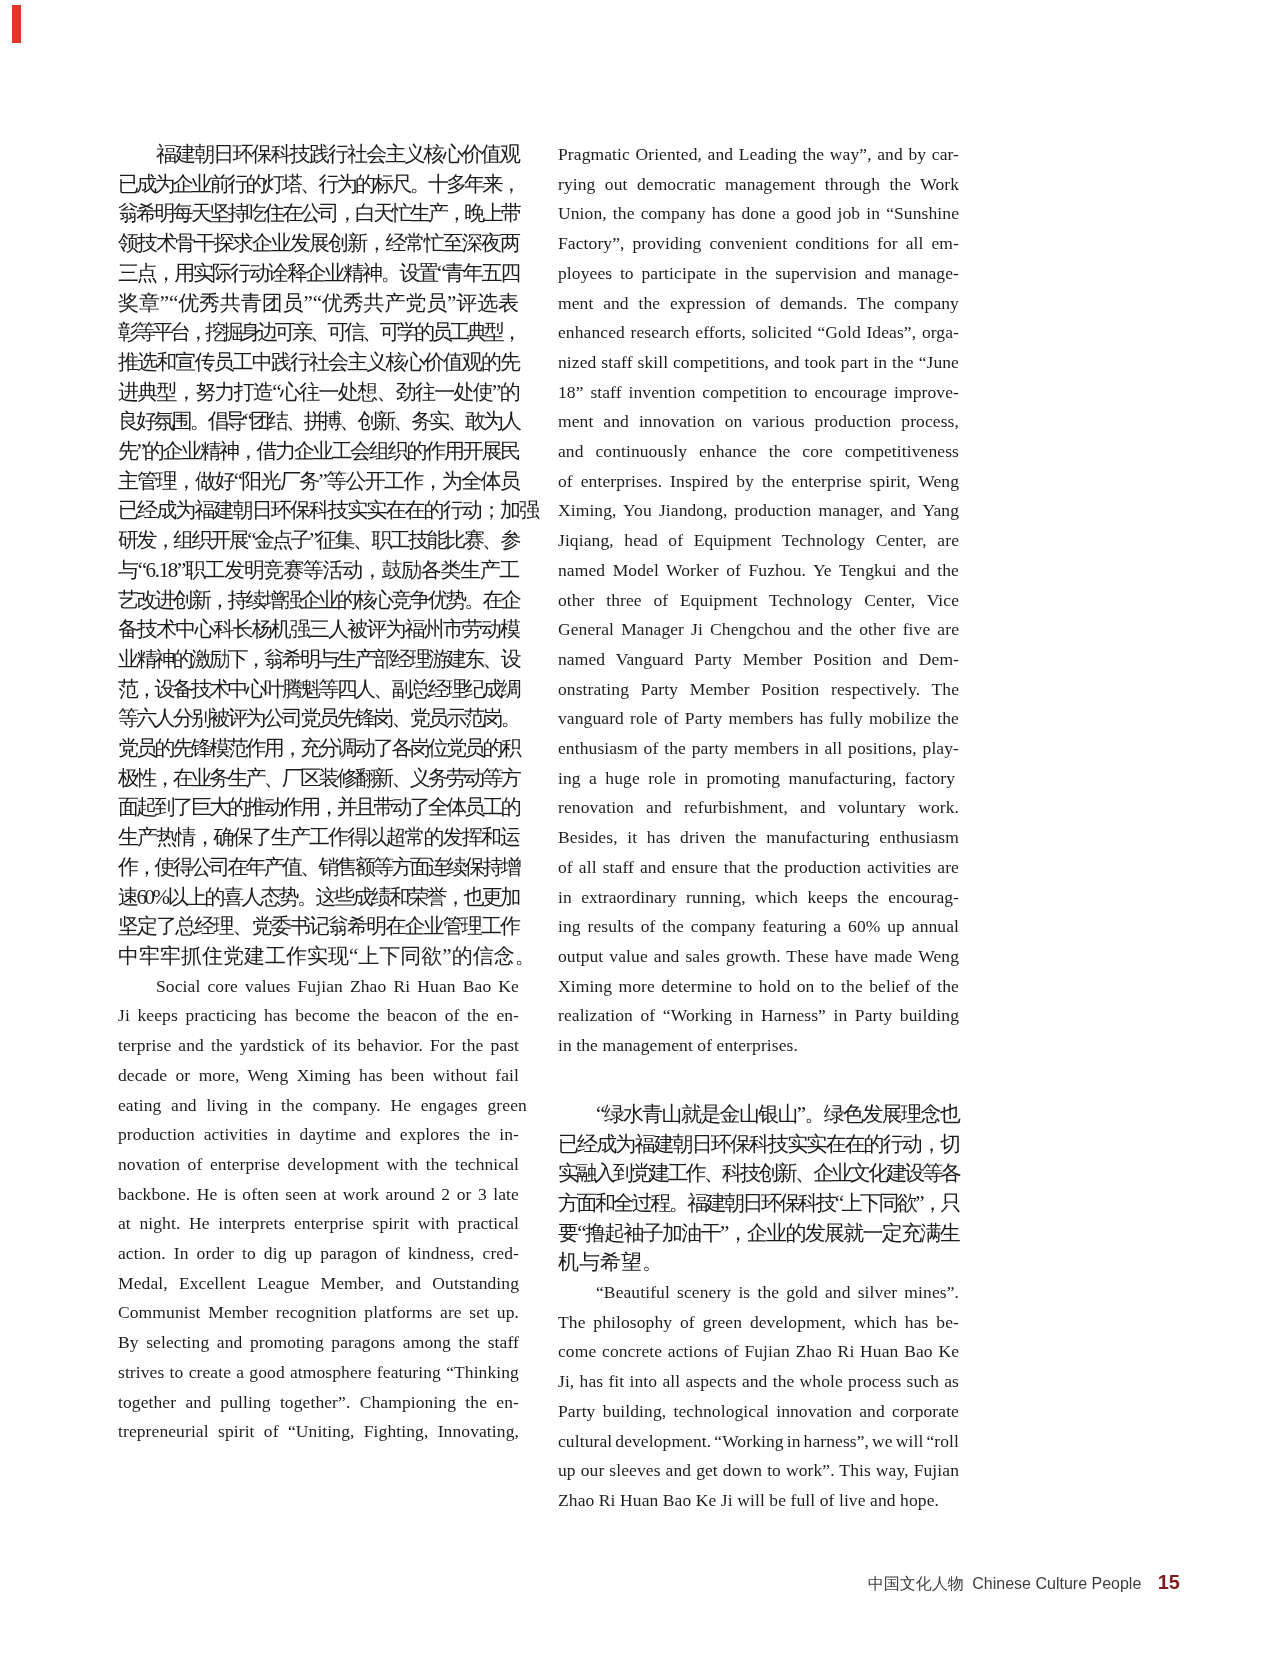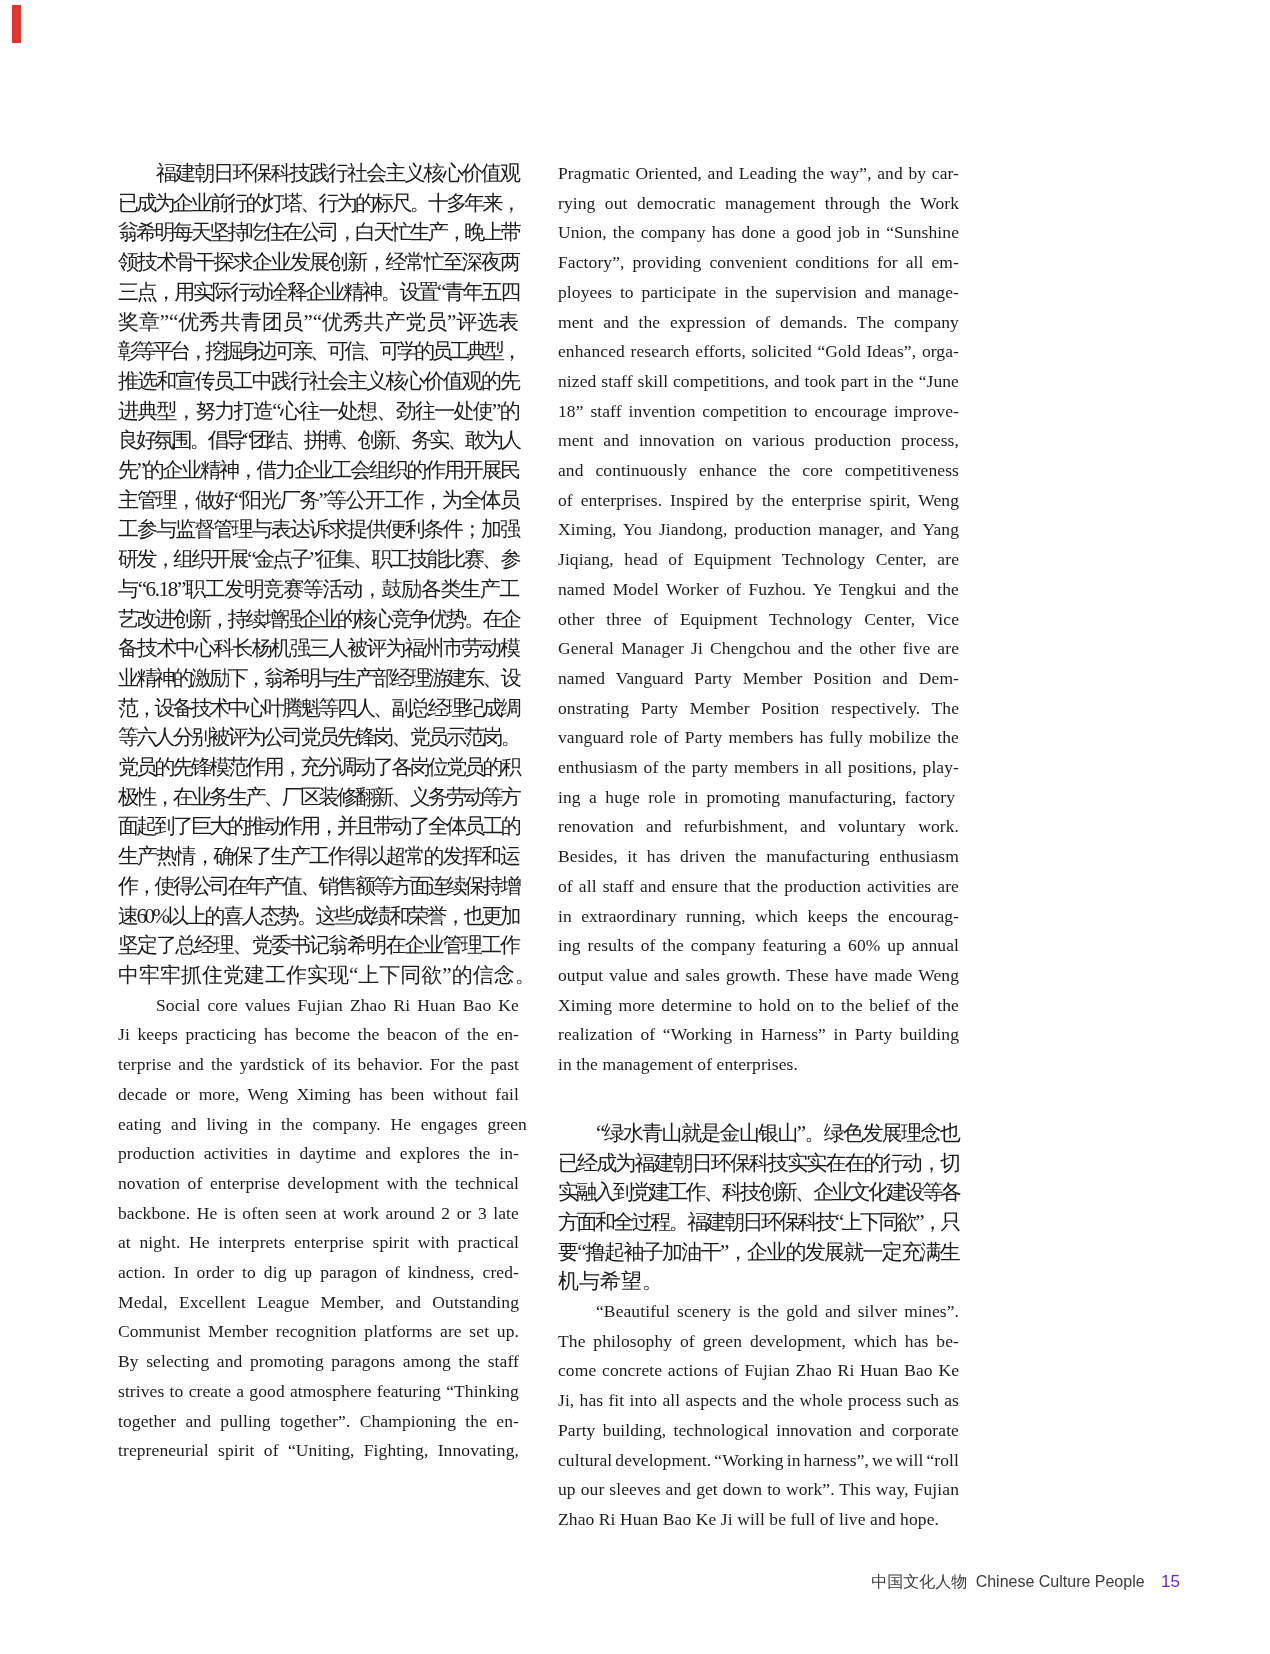--- a/index.html
+++ b/index.html
@@ -19,21 +19,21 @@
   .corner-mark {
     position: absolute;
     left: 12px;
     top: 5px;
     width: 9px;
     height: 38px;
     background: #e5352b;
   }
   .col {
     position: absolute;
-    top: 159px;
+    top: 140px;
     width: 401px;
   }
   .col-left  { left: 118px; }
   .col-right { left: 558px; }
   .para { margin: 0; padding: 0; }
   .para.gap { margin-top: 39px; }
   .line {
     display: block;
     white-space: nowrap;
     line-height: 29.7px;
@@ -49,24 +49,24 @@
     top: 1572px;
     width: 622px;
     text-align: right;
     font-family: "Liberation Sans", "DejaVu Sans", sans-serif;
     font-size: 16px;
     color: #3c3c3c;
     line-height: 20px;
   }
   .footer .sep { display: inline-block; width: 4px; }
   .footer .pagenum {
-    font-weight: normal;
-    color: #6d28d9;
+    font-weight: bold;
+    color: #7f1d1d;
     margin-left: 12px;
-    font-size: 17px;
+    font-size: 20px;
   }
 </style>
 </head>
 <body>
 
 <div class="page">
   <div class="corner-mark"></div>
 
   <div class="col col-left">
       <div class="para lang-zh">
@@ -75,21 +75,21 @@
         <div class="line"><span style="letter-spacing: -2.77px;">翁希明每天坚持吃住在公司，白天忙生产，晚上带</span></div>
         <div class="line"><span style="letter-spacing: -1.9px;">领技术骨干探求企业发展创新，经常忙至深夜两</span></div>
         <div class="line"><span style="letter-spacing: -2.24px;">三点，用实际行动诠释企业精神。设置“青年五四</span></div>
         <div class="line"><span style="letter-spacing: -0.12px;">奖章”“优秀共青团员”“优秀共产党员”评选表</span></div>
         <div class="line"><span style="letter-spacing: -3.57px;">彰等平台，挖掘身边可亲、可信、可学的员工典型，</span></div>
         <div class="line"><span style="letter-spacing: -1.9px;">推选和宣传员工中践行社会主义核心价值观的先</span></div>
         <div class="line"><span style="letter-spacing: -1.71px;">进典型，努力打造“心往一处想、劲往一处使”的</span></div>
         <div class="line"><span style="letter-spacing: -3.06px;">良好氛围。倡导“团结、拼搏、创新、务实、敢为人</span></div>
         <div class="line"><span style="letter-spacing: -2.24px;">先”的企业精神，借力企业工会组织的作用开展民</span></div>
         <div class="line"><span style="letter-spacing: -1.71px;">主管理，做好“阳光厂务”等公开工作，为全体员</span></div>
-        <div class="line"><span style="letter-spacing: -1.9px;">工参与监督管理与表达诉求提供便利条件；加强</span></div>
+        <div class="line"><span style="letter-spacing: -1.9px;">已经成为福建朝日环保科技实实在在的行动；加强</span></div>
         <div class="line"><span style="letter-spacing: -2.55px;">研发，组织开展“金点子”征集、职工技能比赛、参</span></div>
         <div class="line"><span style="letter-spacing: -1.35px;">与“6.18”职工发明竞赛等活动，鼓励各类生产工</span></div>
         <div class="line"><span style="letter-spacing: -2.77px;">艺改进创新，持续增强企业的核心竞争优势。在企</span></div>
         <div class="line"><span style="letter-spacing: -1.9px;">备技术中心科长杨机强三人被评为福州市劳动模</span></div>
         <div class="line"><span style="letter-spacing: -2.77px;">业精神的激励下，翁希明与生产部经理游建东、设</span></div>
         <div class="line"><span style="letter-spacing: -2.77px;">范，设备技术中心叶腾魁等四人、副总经理纪成绸</span></div>
         <div class="line"><span style="letter-spacing: -2.77px;">等六人分别被评为公司党员先锋岗、党员示范岗。</span></div>
         <div class="line"><span style="letter-spacing: -2.77px;">党员的先锋模范作用，充分调动了各岗位党员的积</span></div>
         <div class="line"><span style="letter-spacing: -2.77px;">极性，在业务生产、厂区装修翻新、义务劳动等方</span></div>
         <div class="line"><span style="letter-spacing: -2.77px;">面起到了巨大的推动作用，并且带动了全体员工的</span></div>

